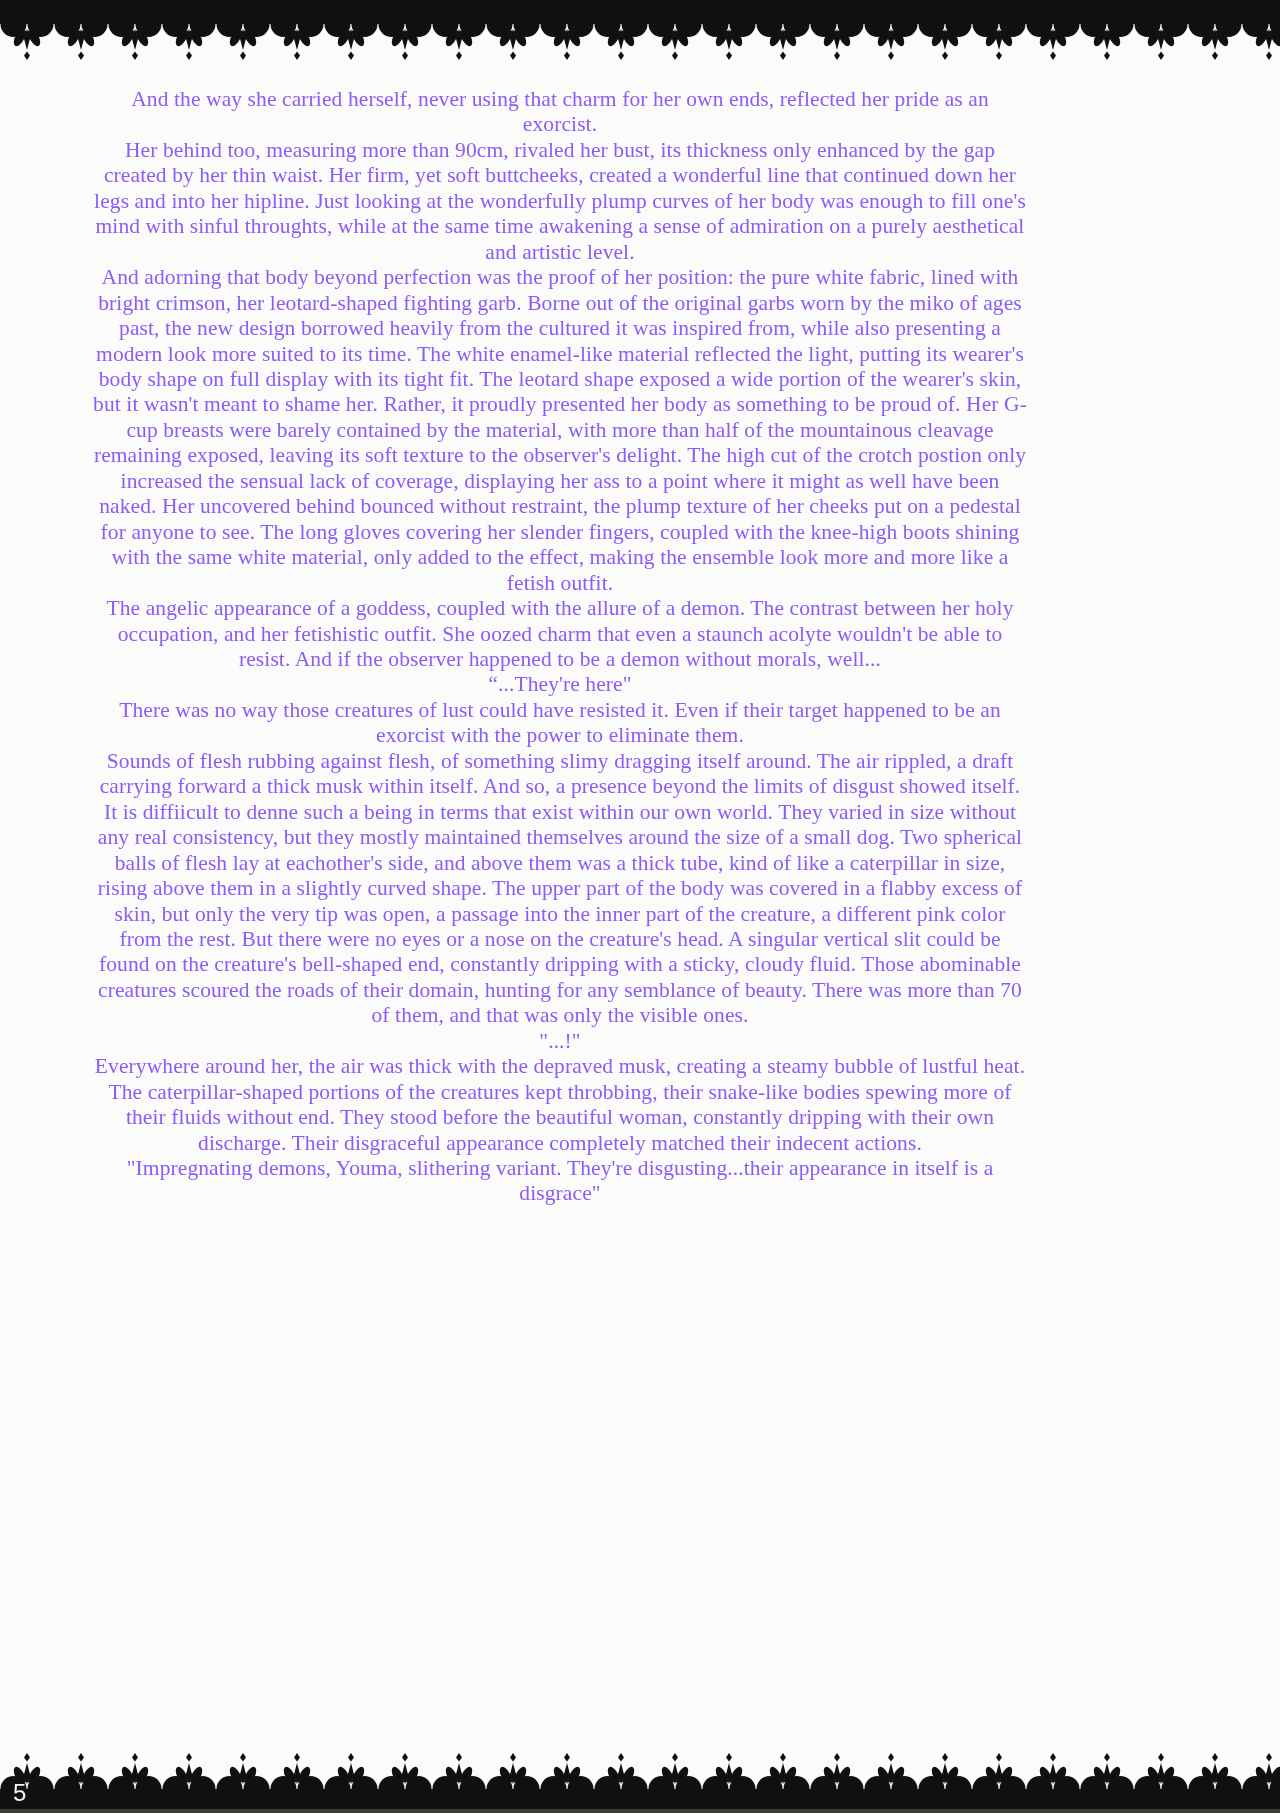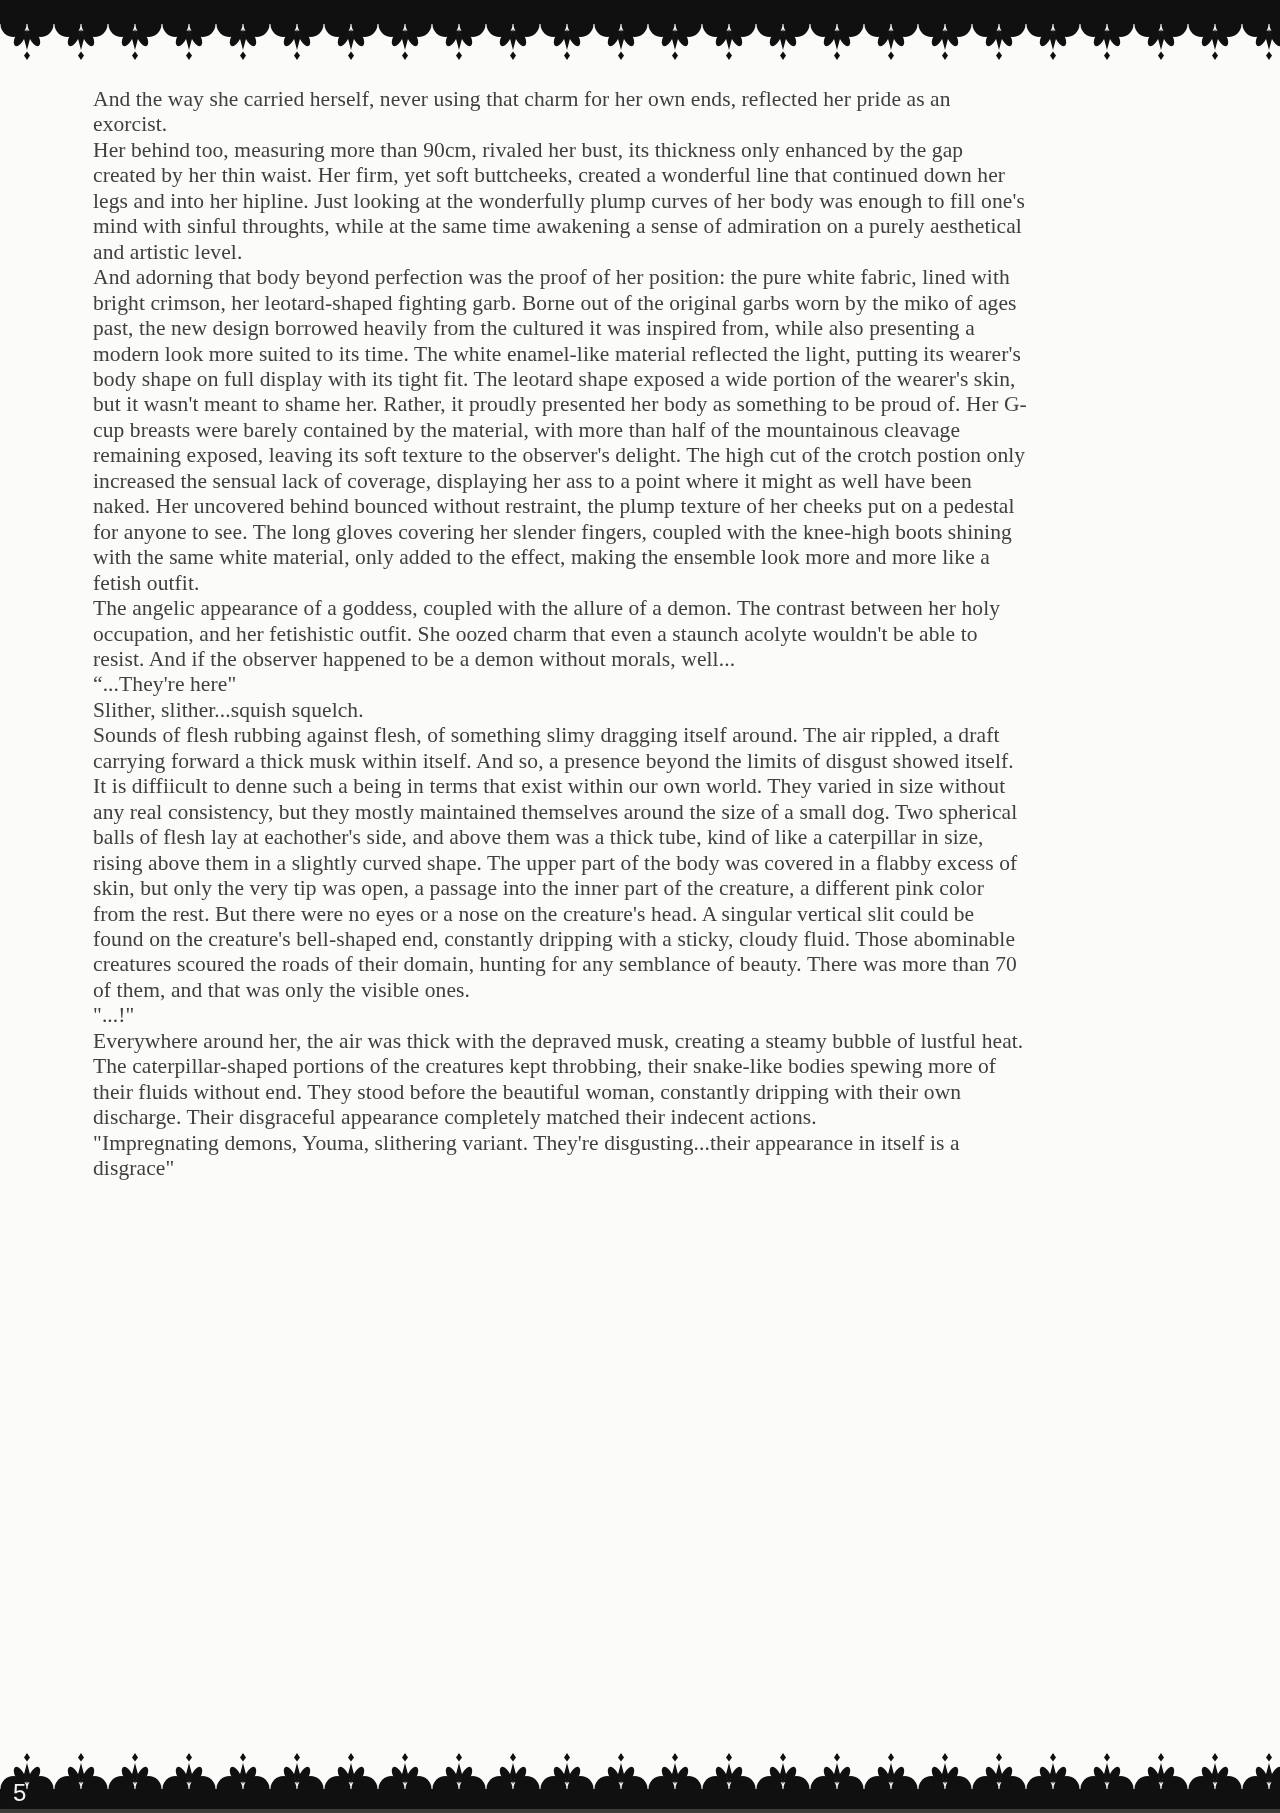--- a/index.html
+++ b/index.html
@@ -41,25 +41,25 @@
     font-size: 24px;
     line-height: 24px;
     font-weight: 400;
     z-index: 3;
   }
   .text-block {
     position: absolute;
     top: 87px;
     left: 93px;
     width: 934px;
-    color: #404040;
+    color: #8b5cf6;
     font-size: 21.5px;
     line-height: 25.45px;
     letter-spacing: 0.1px;
-    text-align: left;
+    text-align: center;
   }
   .text-block p {
     margin: 0;
     padding: 0;
   }
 </style>
 </head>
 <body>
 
 <div class="page">
@@ -80,21 +80,21 @@
       <rect x="0" y="0" width="1280" height="62" fill="url(#fleurPat)"></rect>
     </svg>
   </div>
 
   <div class="text-block">
     <p>And the way she carried herself, never using that charm for her own ends, reflected her pride as an exorcist.</p>
       <p>Her behind too, measuring more than 90cm, rivaled her bust, its thickness only enhanced by the gap created by her thin waist. Her firm, yet soft buttcheeks, created a wonderful line that continued down her legs and into her hipline. Just looking at the wonderfully plump curves of her body was enough to fill one's mind with sinful throughts, while at the same time awakening a sense of admiration on a purely aesthetical and artistic level.</p>
       <p>And adorning that body beyond perfection was the proof of her position: the pure white fabric, lined with bright crimson, her leotard-shaped fighting garb. Borne out of the original garbs worn by the miko of ages past, the new design borrowed heavily from the cultured it was inspired from, while also presenting a modern look more suited to its time. The white enamel-like material reflected the light, putting its wearer's body shape on full display with its tight fit. The leotard shape exposed a wide portion of the wearer's skin, but it wasn't meant to shame her. Rather, it proudly presented her body as something to be proud of. Her G-cup breasts were barely contained by the material, with more than half of the mountainous cleavage remaining exposed, leaving its soft texture to the observer's delight. The high cut of the crotch postion only increased the sensual lack of coverage, displaying her ass to a point where it might as well have been naked. Her uncovered behind bounced without restraint, the plump texture of her cheeks put on a pedestal for anyone to see. The long gloves covering her slender fingers, coupled with the knee-high boots shining with the same white material, only added to the effect, making the ensemble look more and more like a fetish outfit.</p>
       <p>The angelic appearance of a goddess, coupled with the allure of a demon. The contrast between her holy occupation, and her fetishistic outfit. She oozed charm that even a staunch acolyte wouldn't be able to resist. And if the observer happened to be a demon without morals, well...</p>
       <p>“...They're here"</p>
-      <p>Slither, slither...squish squelch.</p>
+      <p>There was no way those creatures of lust could have resisted it. Even if their target happened to be an exorcist with the power to eliminate them.</p>
       <p>Sounds of flesh rubbing against flesh, of something slimy dragging itself around. The air rippled, a draft carrying forward a thick musk within itself. And so, a presence beyond the limits of disgust showed itself. It is diffiicult to denne such a being in terms that exist within our own world. They varied in size without any real consistency, but they mostly maintained themselves around the size of a small dog. Two spherical balls of flesh lay at eachother's side, and above them was a thick tube, kind of like a caterpillar in size, rising above them in a slightly curved shape. The upper part of the body was covered in a flabby excess of skin, but only the very tip was open, a passage into the inner part of the creature, a different pink color from the rest. But there were no eyes or a nose on the creature's head. A singular vertical slit could be found on the creature's bell-shaped end, constantly dripping with a sticky, cloudy fluid. Those abominable creatures scoured the roads of their domain, hunting for any semblance of beauty. There was more than 70 of them, and that was only the visible ones.</p>
       <p>"...!"</p>
       <p>Everywhere around her, the air was thick with the depraved musk, creating a steamy bubble of lustful heat. The caterpillar-shaped portions of the creatures kept throbbing, their snake-like bodies spewing more of their fluids without end. They stood before the beautiful woman, constantly dripping with their own discharge. Their disgraceful appearance completely matched their indecent actions.</p>
       <p>"Impregnating demons, Youma, slithering variant. They're disgusting...their appearance in itself is a disgrace"</p>
   </div>
 
   <div class="border-band bottom">
     <svg width="1280" height="62" xmlns="http://www.w3.org/2000/svg">
       <rect x="0" y="0" width="1280" height="62" fill="url(#fleurPat)"></rect>
     </svg>

